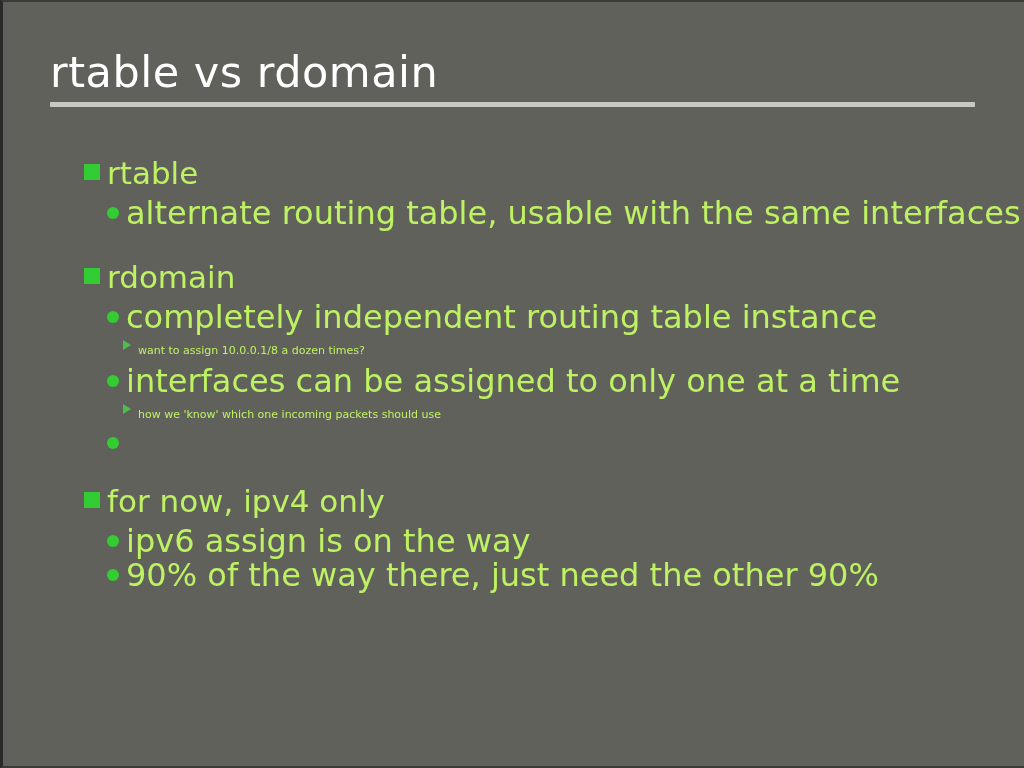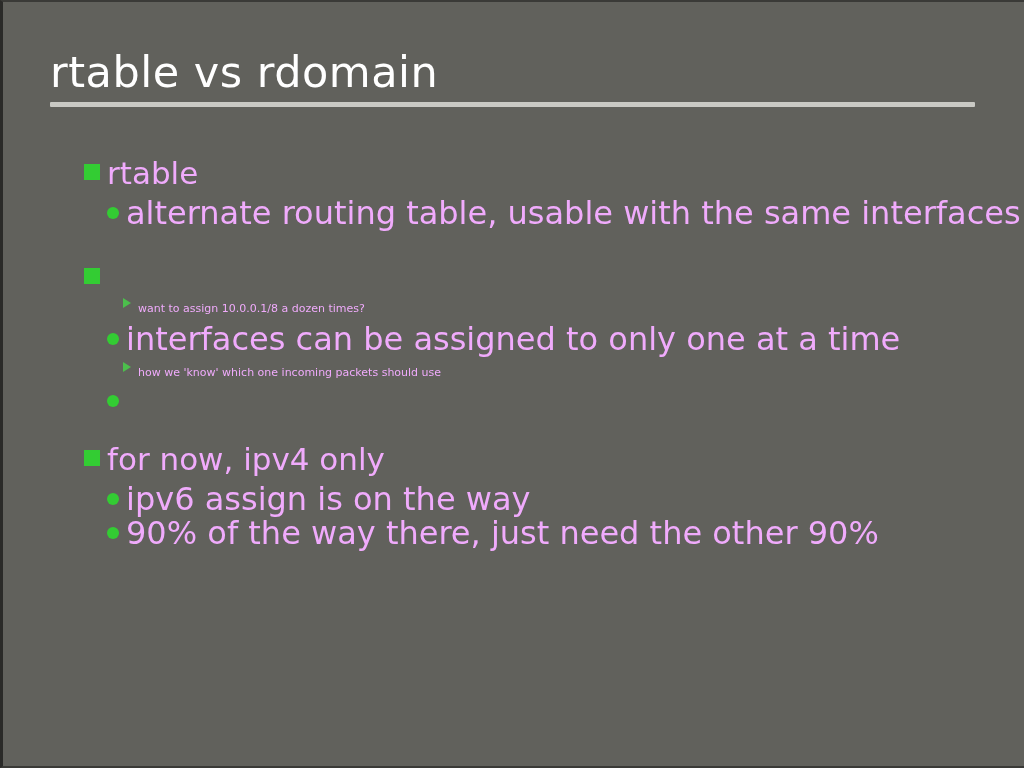--- a/index.html
+++ b/index.html
@@ -72,21 +72,21 @@
   }
 
   .marker {
     flex: 0 0 auto;
     display: inline-block;
     position: relative;
   }
 
   .txt {
     flex: 0 0 auto;
-    color: #f0abfc;
+    color: #bef264;
   }
 
   
   .lvl1 { margin-left: 0px; margin-bottom: 4px; }
   .lvl1 .marker {
     width: 26px;
     height: 30px;
   }
   .lvl1 .marker::before {
     content: "";
@@ -164,20 +164,25 @@
       </div>
       <div class="row lvl2">
         <span class="marker"></span>
         <span class="txt">alternate routing table, usable with the same interfaces</span>
       </div>
     </div>
 
     <div class="group">
       <div class="row lvl1">
         <span class="marker"></span>
+        <span class="txt">rdomain</span>
+      </div>
+      <div class="row lvl2">
+        <span class="marker"></span>
+        <span class="txt">completely independent routing table instance</span>
       </div>
       <div class="row lvl3">
         <span class="marker"></span>
         <span class="txt">want to assign 10.0.0.1/8 a dozen times?</span>
       </div>
       <div class="row lvl2">
         <span class="marker"></span>
         <span class="txt">interfaces can be assigned to only one at a time</span>
       </div>
       <div class="row lvl3">

